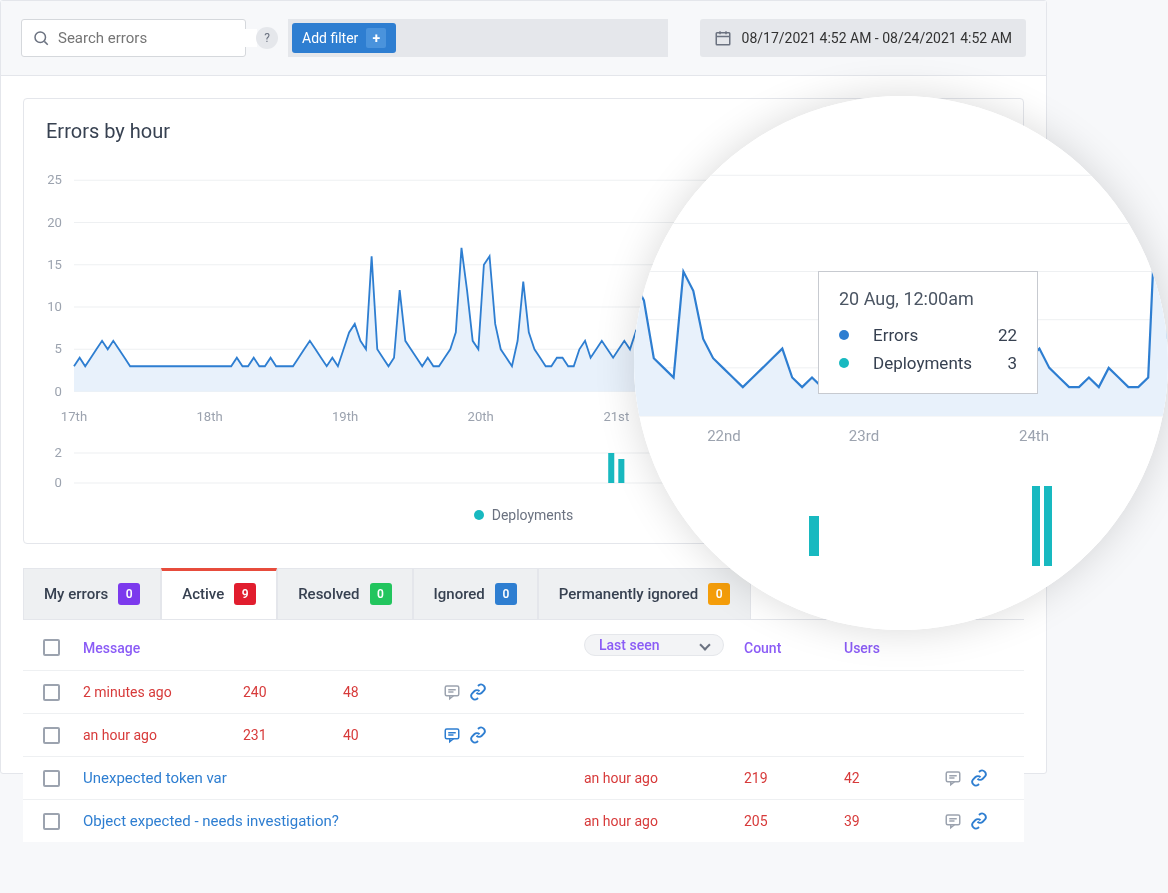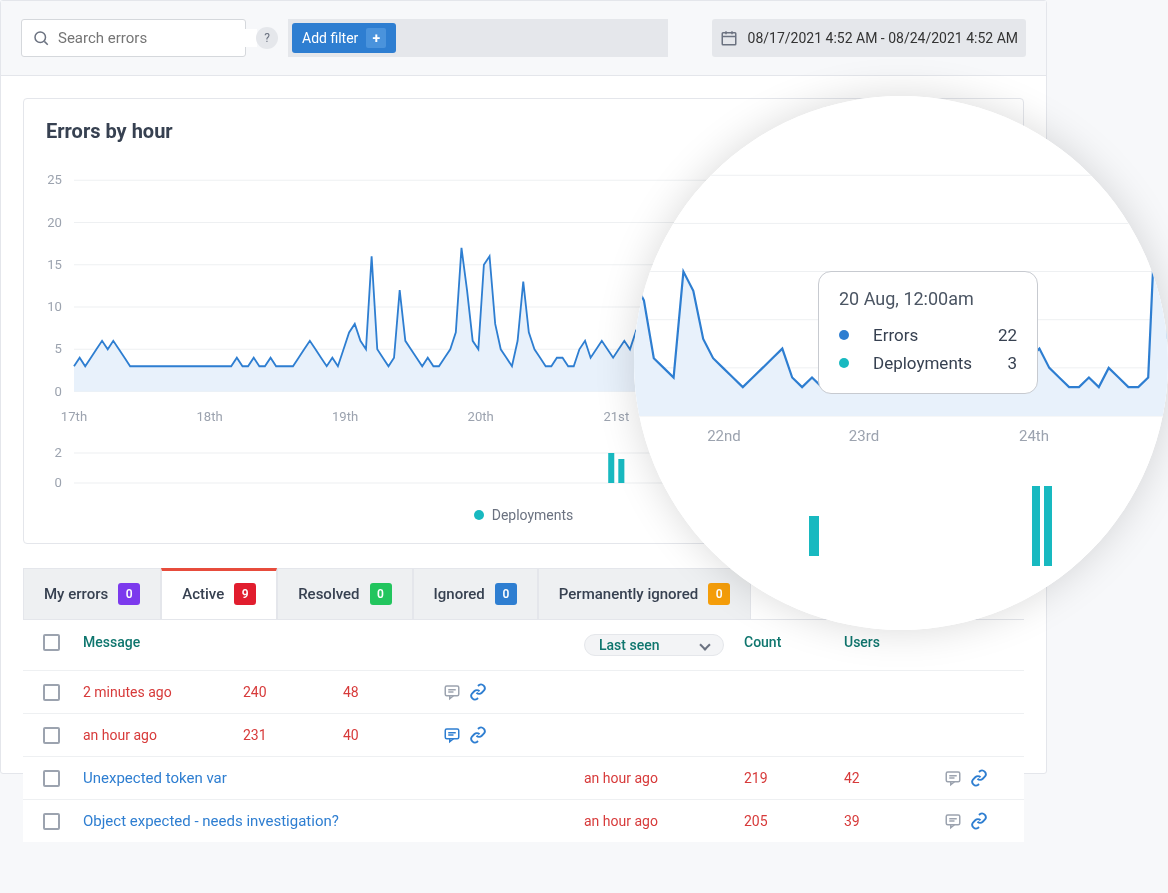--- a/index.html
+++ b/index.html
@@ -7,52 +7,52 @@
 .app{width:1168px;height:893px;position:relative;overflow:hidden}
 .window{width:1047px;height:774px;background:#fff;border:1px solid #e4e6eb;border-radius:3px}
 .topbar{display:flex;align-items:center;gap:10px;padding:18px 20px;border-bottom:1px solid #e4e6eb;background:#f7f8fa}
 .search-box{display:flex;align-items:center;background:#fff;border:1px solid #d5d8dc;border-radius:3px;width:225px;height:38px;padding:0 10px}
 .search-box input{border:none;outline:none;font-size:15px;flex:1;color:#6b7280}
 .search-box svg{margin-right:8px;flex-shrink:0}
 .help-btn{width:22px;height:22px;border-radius:50%;background:#e5e7eb;color:#6b7280;display:flex;align-items:center;justify-content:center;font-size:12px;cursor:pointer}
 .filter-bar{display:flex;align-items:center;background:#e5e7eb;border-radius:0;height:38px;padding:4px;flex:1;max-width:380px}
 .add-filter-btn{display:flex;align-items:center;background:#2e7ed1;color:#fff;border-radius:3px;height:30px;padding:0 10px;font-size:14px;cursor:pointer;gap:8px}
 .add-filter-btn .plus-box{background:#4a93dc;width:20px;height:20px;border-radius:2px;display:flex;align-items:center;justify-content:center;font-weight:bold}
-.date-range{display:flex;align-items:center;background:#e5e7eb;border-radius:3px;height:38px;padding:0 8px;gap:10px;margin-left:auto}
+.date-range{display:flex;align-items:center;background:#e5e7eb;border-radius:3px;height:38px;padding:0 14px;gap:10px;margin-left:auto}
 .date-icon{flex-shrink:0}
 .content{padding:22px}
 .chart-card{background:#fff;border:1px solid #e4e6eb;border-radius:4px;padding:0}
-.chart-title{font-size:20px;font-weight:700;color:#374151;padding:20px 22px 10px}
+.chart-title{font-size:20px;font-weight:400;color:#374151;padding:20px 22px 10px}
 .chart-area{position:relative;padding:0 0 10px 50px;height:290px}
 .chart-svg{width:100%;height:100%}
 .deploy-area{position:relative;padding:0 0 0 50px;height:50px}
 .deploy-legend{display:flex;align-items:center;justify-content:center;gap:8px;padding:14px 0 20px;color:#6b7280}
 .legend-dot{width:10px;height:10px;border-radius:50%;display:inline-block}
 .tabs{display:flex;margin-top:24px;border-bottom:1px solid #e4e6eb;background:#fff}
 .tab{display:flex;align-items:center;gap:10px;padding:14px 20px;background:#eef0f2;border:1px solid #e4e6eb;border-bottom:none;cursor:pointer;font-size:15px;color:#374151;font-weight:500}
 .tab.active{background:#fff;border-top:3px solid #e74c3c;padding-top:11px}
 .badge{min-width:22px;height:22px;border-radius:3px;display:inline-flex;align-items:center;justify-content:center;color:#fff;font-size:12px;font-weight:600;padding:0 6px}
 .table{width:100%;background:#fff}
-.thead{display:flex;align-items:flex-start;padding:14px 20px;color:#0f766e;font-weight:500}
+.thead{display:flex;align-items:flex-end;padding:14px 20px;color:#8b5cf6;font-weight:500}
 .col-check{width:40px}
 .col-msg{flex:1}
 .col-last{width:160px;display:flex;align-items:center;justify-content:space-between;padding-right:20px}
 .col-count{width:100px}
 .col-users{width:100px}
 .col-actions{width:60px;display:flex;gap:8px}
 .sort-wrap{background:#f3f4f6;border:1px solid #e5e7eb;padding:2px 14px;border-radius:12px;display:flex;align-items:center;justify-content:space-between;width:150px}
 .trow{display:flex;align-items:center;padding:12px 20px;border-top:1px solid #eef0f2}
 .trow .col-msg{color:#2e7ed1;cursor:pointer;font-size:15px}
 .trow .col-last{color:#d73a3a}
 .trow .col-count,.trow .col-users{color:#d73a3a}
 .checkbox{width:17px;height:17px;border:2px solid #9ca3af;border-radius:2px;cursor:pointer}
 .action-icon{cursor:pointer}
 .tooltip-overlay{position:absolute;top:96px;left:634px;width:534px;height:534px;border-radius:50%;overflow:hidden;box-shadow:0 0 40px rgba(0,0,0,0.15);background:#fff;pointer-events:none}
 .tooltip-inner{position:absolute;inset:0}
-.tooltip-card{position:absolute;top:175px;left:184px;background:#fff;border:1px solid #c7cad0;border-radius:13px;padding:16px 20px;width:220px}
+.tooltip-card{position:absolute;top:175px;left:184px;background:#fff;border:1px solid #c7cad0;border-radius:0;padding:16px 20px;width:220px}
 .tooltip-date{font-size:18px;color:#4b5563;margin-bottom:12px}
 .tooltip-row{display:flex;align-items:center;justify-content:space-between;font-size:17px;color:#374151;padding:4px 0}
 .tooltip-row .label{display:flex;align-items:center;gap:24px}
 .chevron{border:solid #6b7280;border-width:0 2px 2px 0;display:inline-block;padding:3px;transform:rotate(45deg)}
 </style>
 </head>
 <body>
 
 <div class="app">
 <div class="window">

